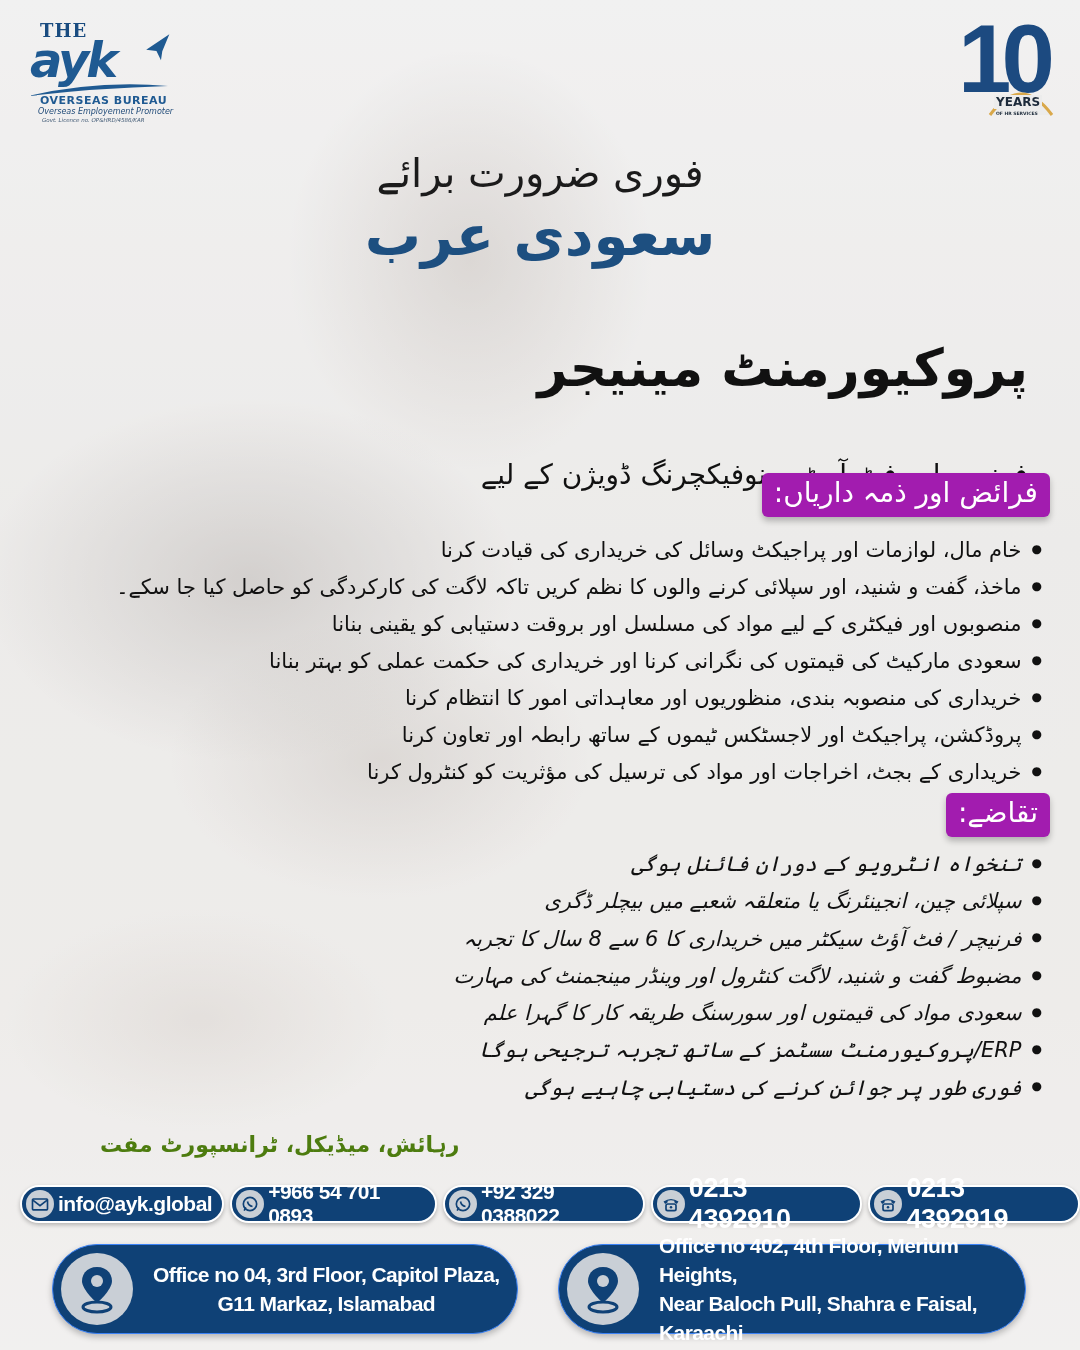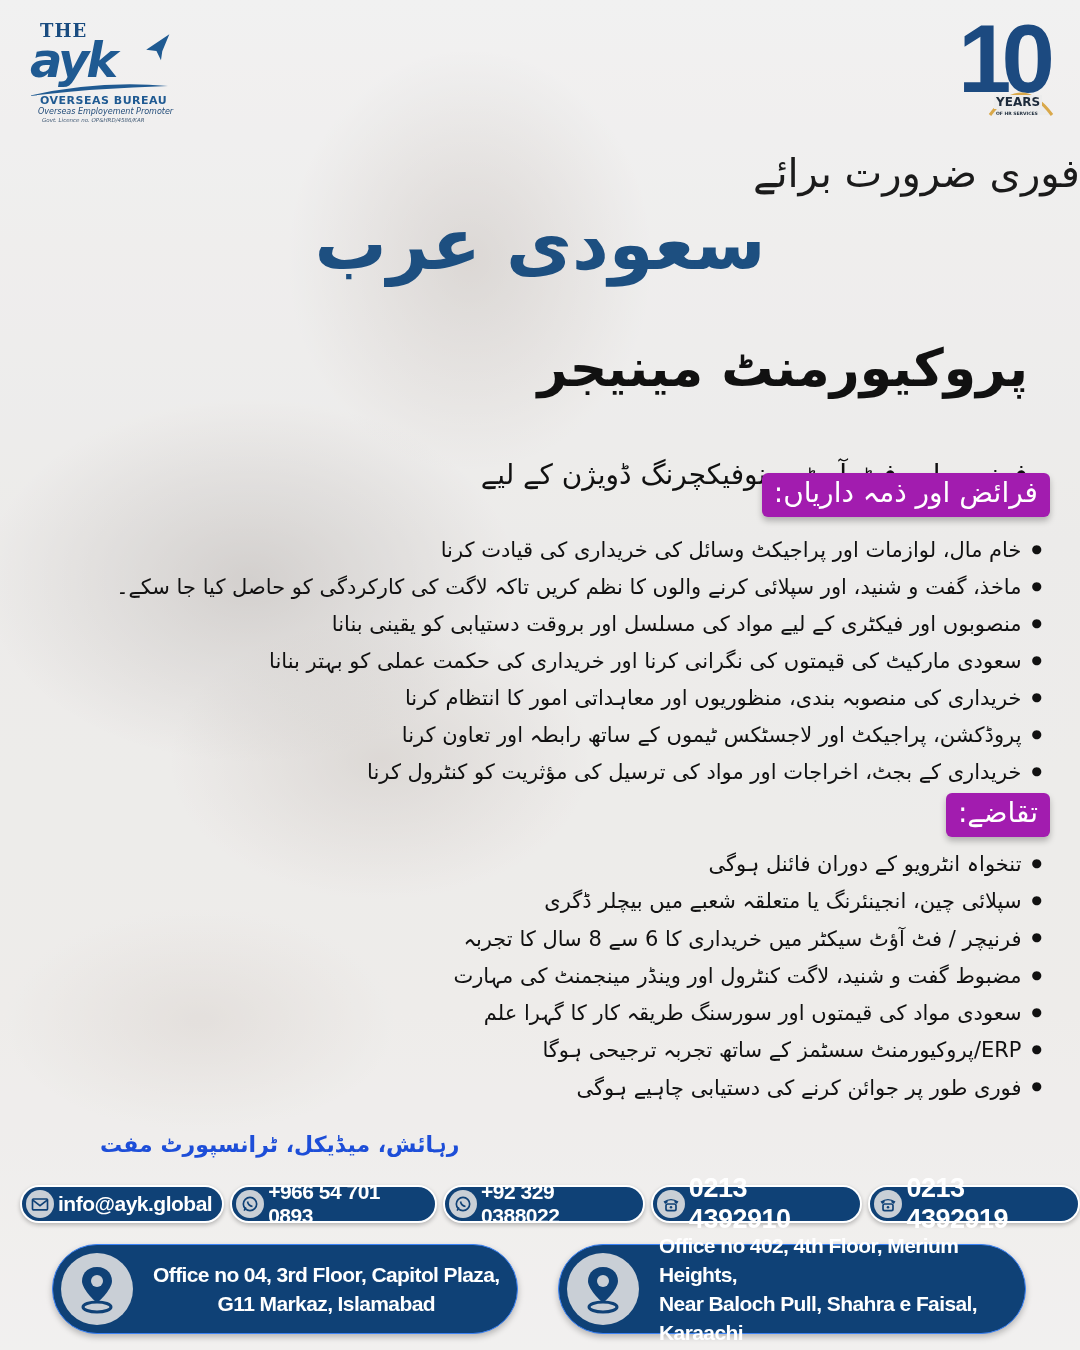--- a/index.html
+++ b/index.html
@@ -37,41 +37,41 @@
 
   
   .years { position: absolute; left: 958px; top: 25px; width: 100px; height: 95px; }
   .years .num { position: absolute; left: 0; top: -14px; font-family: "Liberation Sans", sans-serif; font-weight: bold; font-size: 96px; color: #1c4a80; letter-spacing: -10px; line-height: 1; }
   .years .arc { position: absolute; left: 28px; top: 54px; width: 70px; height: 40px; }
   .years .yr { position: absolute; left: 36px; top: 70px; font-size: 12px; font-weight: bold; color: #1c2a3a; background: #ececec; padding: 0 2px; }
   .years .hr { position: absolute; left: 38px; top: 86px; font-size: 4.5px; font-weight: bold; color: #1c2a3a; white-space: nowrap; }
 
   .urdu { direction: rtl; font-family: "DejaVu Sans", sans-serif; }
 
-  .urgent { position: absolute; left: 0; width: 1080px; top: 150px; text-align: right; font-size: 40px; color: #1b1b1b; }
-  .country { position: absolute; left: 0; width: 1080px; top: 205px; text-align: center; font-size: 72px; font-weight: bold; color: #1d4f80; line-height: 1.1; }
+  .urgent { position: absolute; left: 0; width: 1080px; top: 150px; text-align: center; font-size: 40px; color: #1b1b1b; }
+  .country { position: absolute; left: 0; width: 1080px; top: 205px; text-align: center; font-size: 56px; font-weight: bold; color: #1d4f80; line-height: 1.1; }
   .job-title { position: absolute; right: 52px; top: 340px; font-size: 52px; font-weight: bold; color: #111; line-height: 1.1; }
   .job-sub { position: absolute; right: 52px; top: 410px; font-size: 28px; color: #111; margin-top: 48px; }
 
   .section-badge {
     position: absolute; background: #a21caf; color: #fff;
     border-radius: 6px; box-shadow: 0 4px 6px rgba(0,0,0,0.25);
     font-size: 28px; padding: 2px 12px 6px 12px; line-height: 1.3;
   }
   .badge-duties { right: 30px; top: 473px; }
   .badge-req { right: 30px; top: 793px; }
 
   .list { position: absolute; right: 38px; list-style: none; }
   .list li { font-size: 21px; color: #111; line-height: 36px; white-space: nowrap; }
   .list li::before { content: "●"; font-size: 12px; margin-left: 10px; vertical-align: middle; position: relative; top: -2px; }
   .duties-list { top: 532px; }
-  .req-list { top: 846px; }
+  .req-list { top: 846px; font-style: italic; }
   .req-list li { line-height: 36.5px; }
 
-  .benefits { position: absolute; left: 100px; top: 1132px; font-size: 22px; color: #1d4ed8; font-weight: bold; }
+  .benefits { position: absolute; left: 100px; top: 1132px; font-size: 22px; color: #4d7c0f; font-weight: bold; }
 
   
   .contacts { position: absolute; left: 20px; top: 1185px; display: flex; gap: 6px; }
   .pill {
     display: flex; align-items: center; gap: 4px; height: 38px;
     background: #0f4176; border: 2px solid #fff; border-radius: 19px;
     padding: 0 10px 0 4px; box-shadow: 0 2px 4px rgba(0,0,0,0.25);
     color: #fff; font-family: "Liberation Sans", sans-serif; font-weight: bold;
     letter-spacing: -0.5px;
   }

